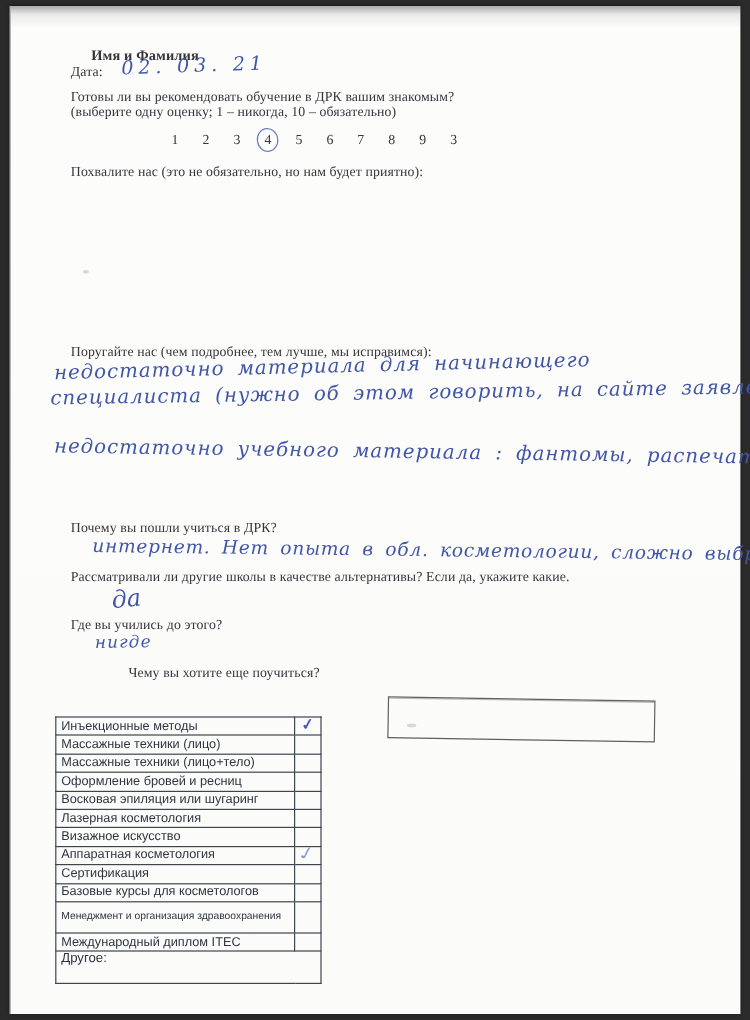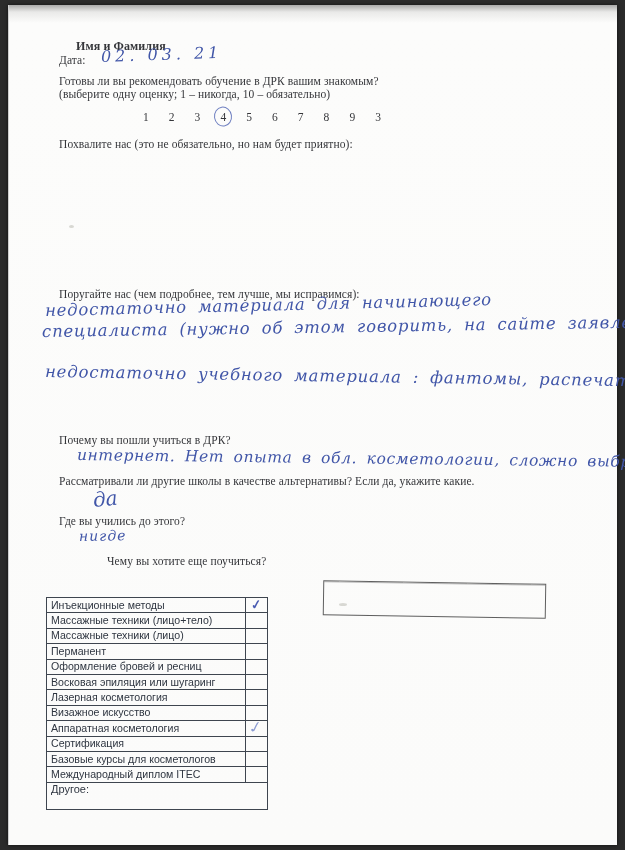--- a/index.html
+++ b/index.html
@@ -123,29 +123,25 @@
 
   <div class="abs stamp-box"></div>
 
   <table class="courses abs" style="left:37px;top:592px;">
     <tbody>
         <tr>
           <td class="course">Инъекционные методы</td>
           <td class="checkcell"><span class="mark">✓</span></td>
         </tr>
         <tr>
-          <td class="course">Массажные техники (лицо+тело)</td>
-          <td class="checkcell"></td>
-        </tr>
-        <tr>
           <td class="course">Массажные техники (лицо)</td>
           <td class="checkcell"></td>
         </tr>
         <tr>
-          <td class="course">Перманент</td>
+          <td class="course">Массажные техники (лицо+тело)</td>
           <td class="checkcell"></td>
         </tr>
         <tr>
           <td class="course">Оформление бровей и ресниц</td>
           <td class="checkcell"></td>
         </tr>
         <tr>
           <td class="course">Восковая эпиляция или шугаринг</td>
           <td class="checkcell"></td>
         </tr>
@@ -163,20 +159,24 @@
         </tr>
         <tr>
           <td class="course">Сертификация</td>
           <td class="checkcell"></td>
         </tr>
         <tr>
           <td class="course">Базовые курсы для косметологов</td>
           <td class="checkcell"></td>
         </tr>
         <tr>
+          <td class="course small">Менеджмент и организация здравоохранения</td>
+          <td class="checkcell"></td>
+        </tr>
+        <tr>
           <td class="course">Международный диплом ITEC</td>
           <td class="checkcell"></td>
         </tr>
         <tr>
           <td class="other" colspan="2">Другое:</td>
         </tr>
       </tbody>
   </table>
 
   <div class="speck" style="left:60px;top:220px;width:5px;height:3px;"></div>

